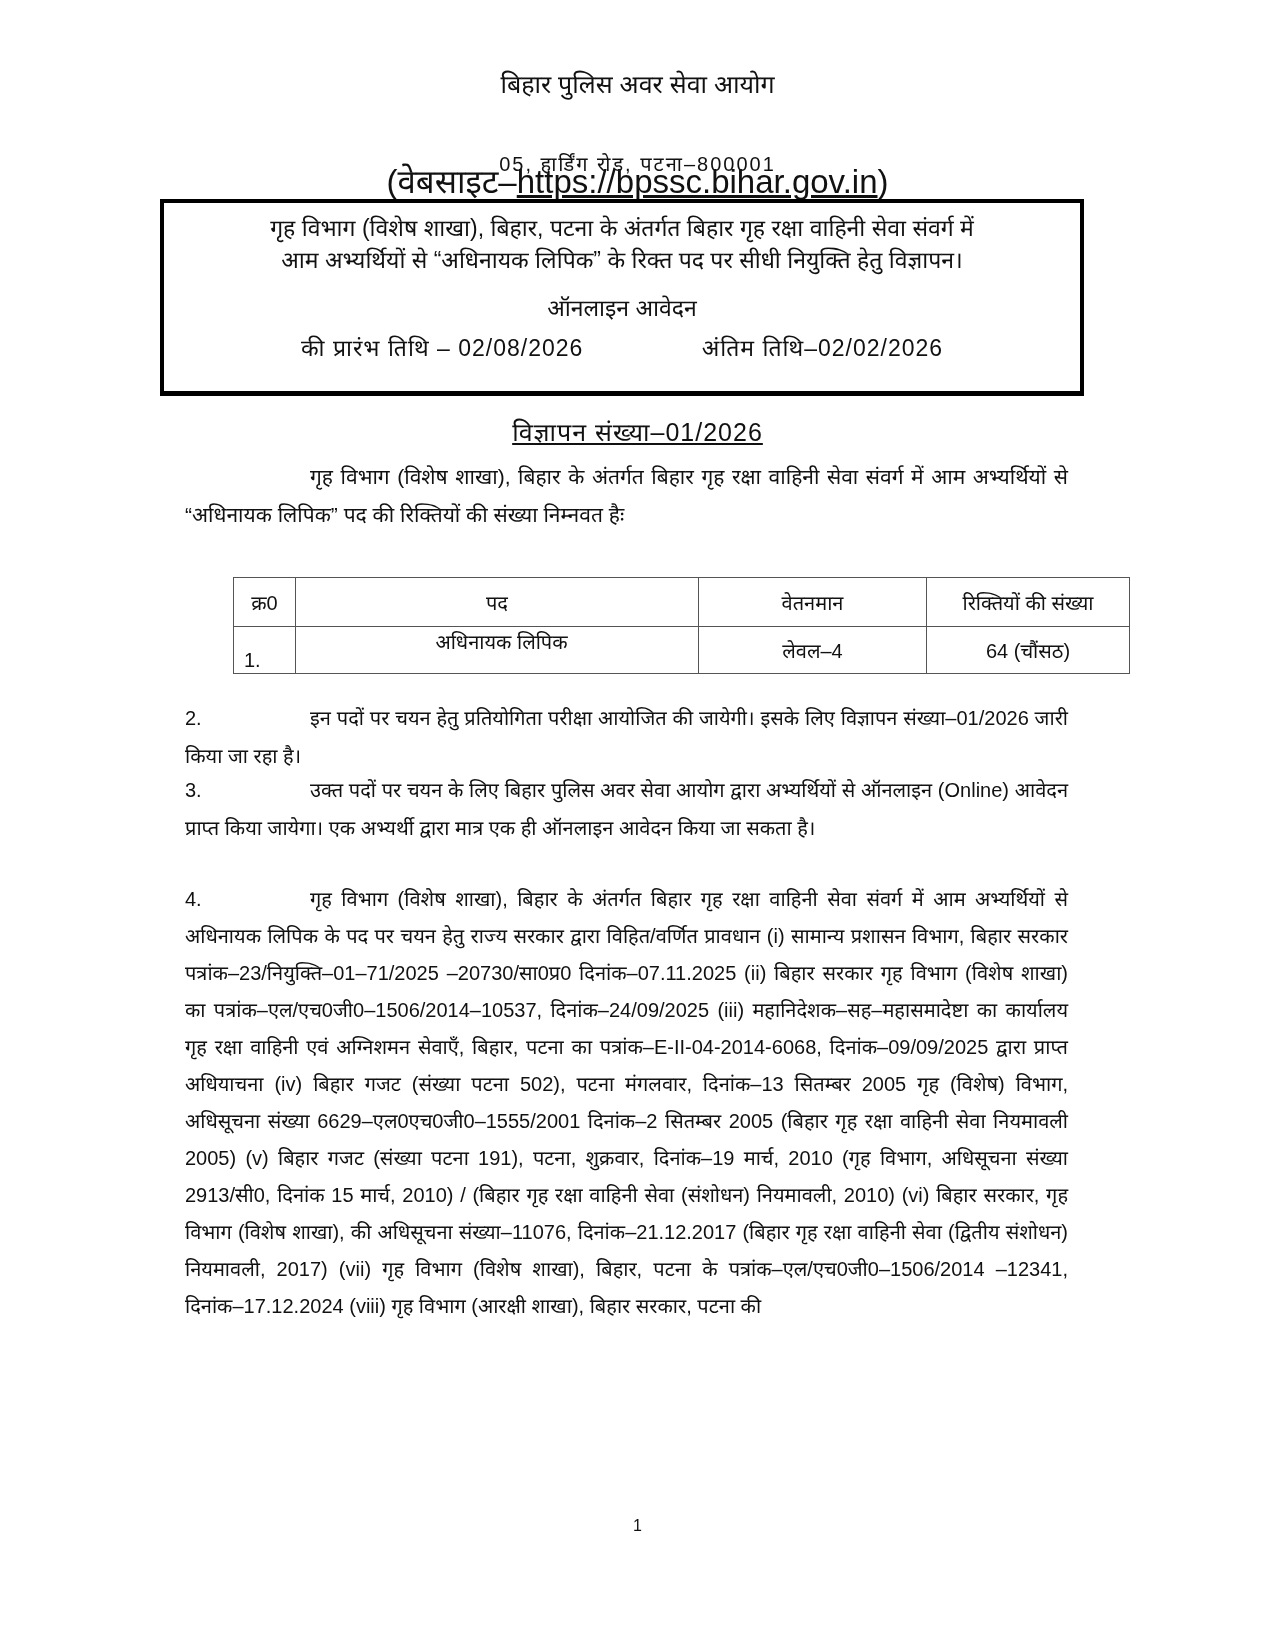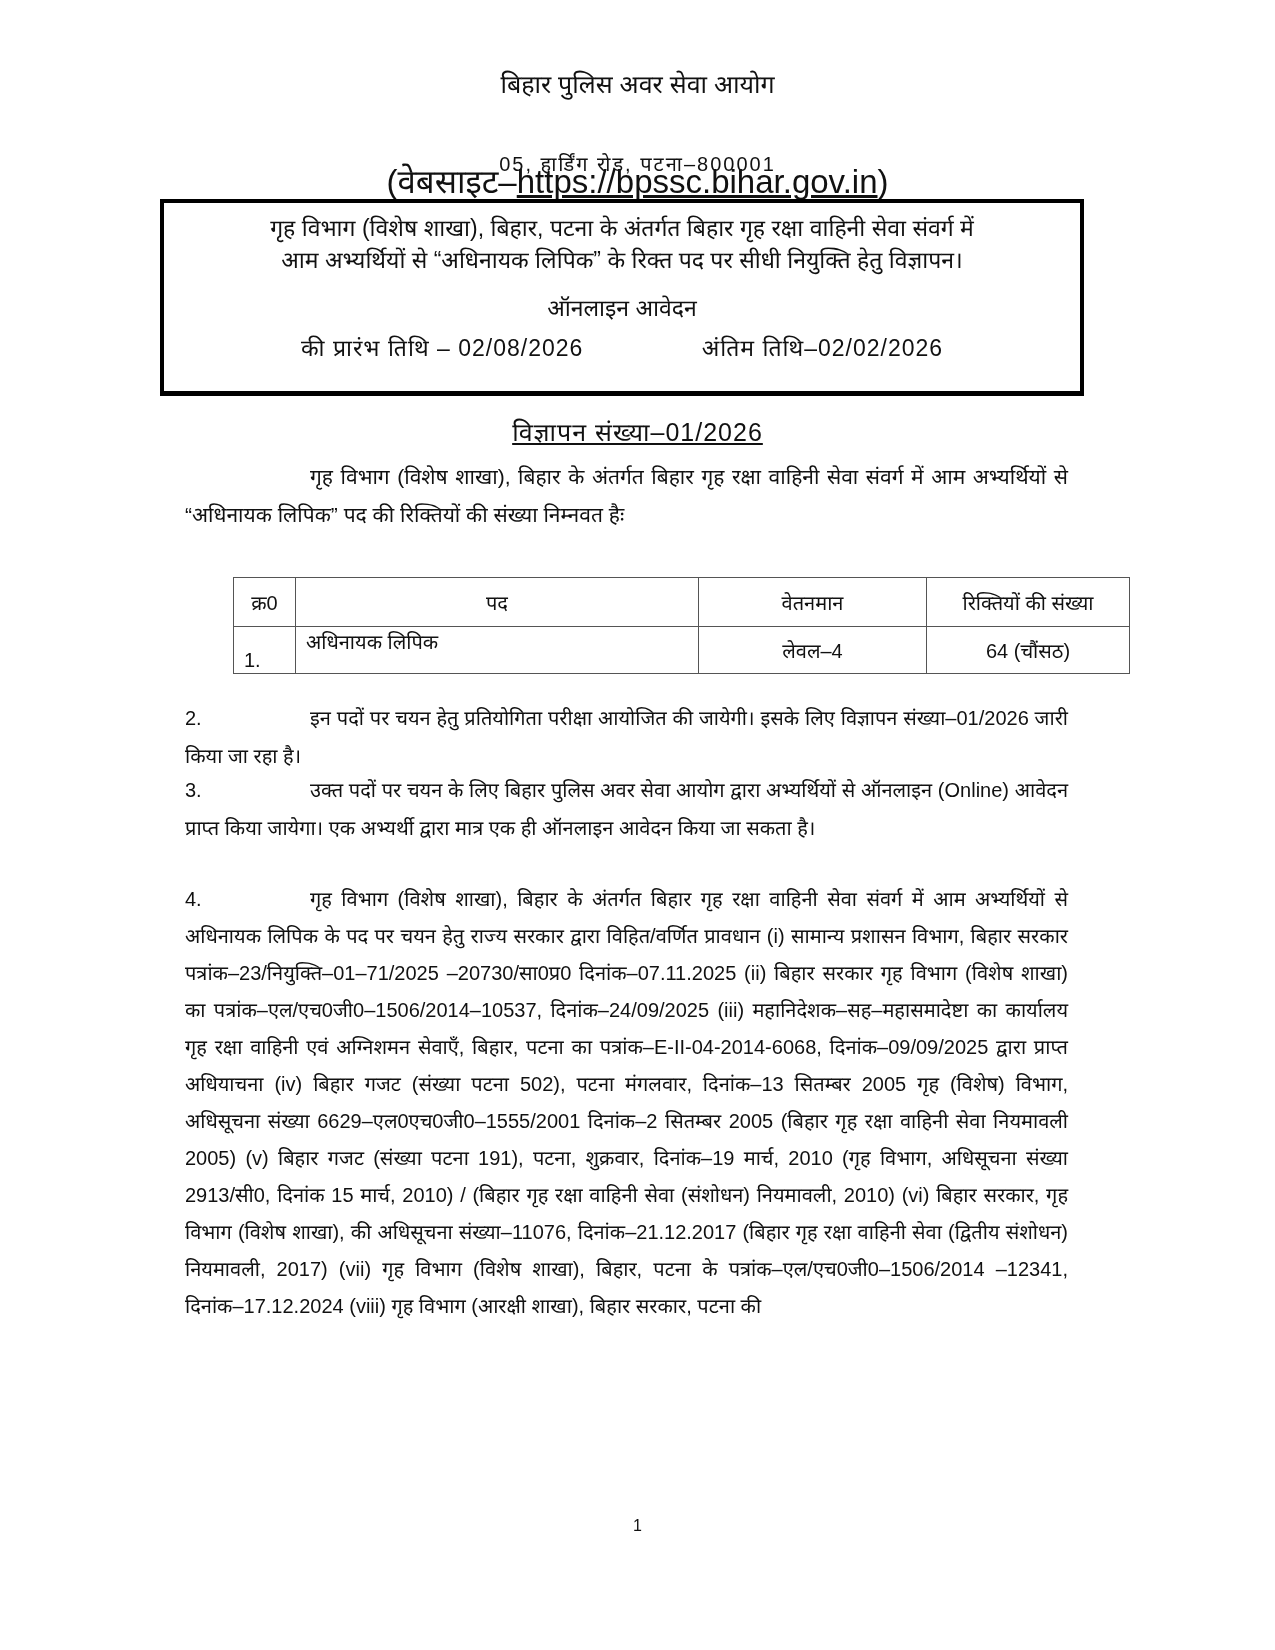--- a/index.html
+++ b/index.html
@@ -40,21 +40,21 @@
     font-size: 20px;
     margin-left: 48px;
   }
   table.vac td, table.vac th { border: 1.5px solid #555; font-weight: normal; }
   table.vac th { height: 46px; }
   table.vac td { height: 44px; }
   .c-sn { width: 50px; text-align: center; }
   .c-post { width: 391px; text-align: center; }
   .c-pay { width: 225px; text-align: center; }
   .c-cnt { text-align: center; }
-  .td-post { text-align: left; vertical-align: top; padding-left: 10px; }
+  .td-post { text-align: center; vertical-align: top; padding-left: 10px; }
   .td-sn { text-align: left; padding-left: 10px; vertical-align: bottom; }
 
   .np { position: absolute; left: 185px; width: 883px; font-size: 20px; line-height: 38px; text-align: justify; }
   .np .num { display: inline-block; width: 125px; }
   .p2 { top: 699px; }
   .p3 { top: 771px; }
   .p4 { top: 881px; line-height: 37px; }
 
   .pageno { position: absolute; left: 0; width: 1275px; top: 1517px; text-align: center; font-size: 16px; }
 </style>

